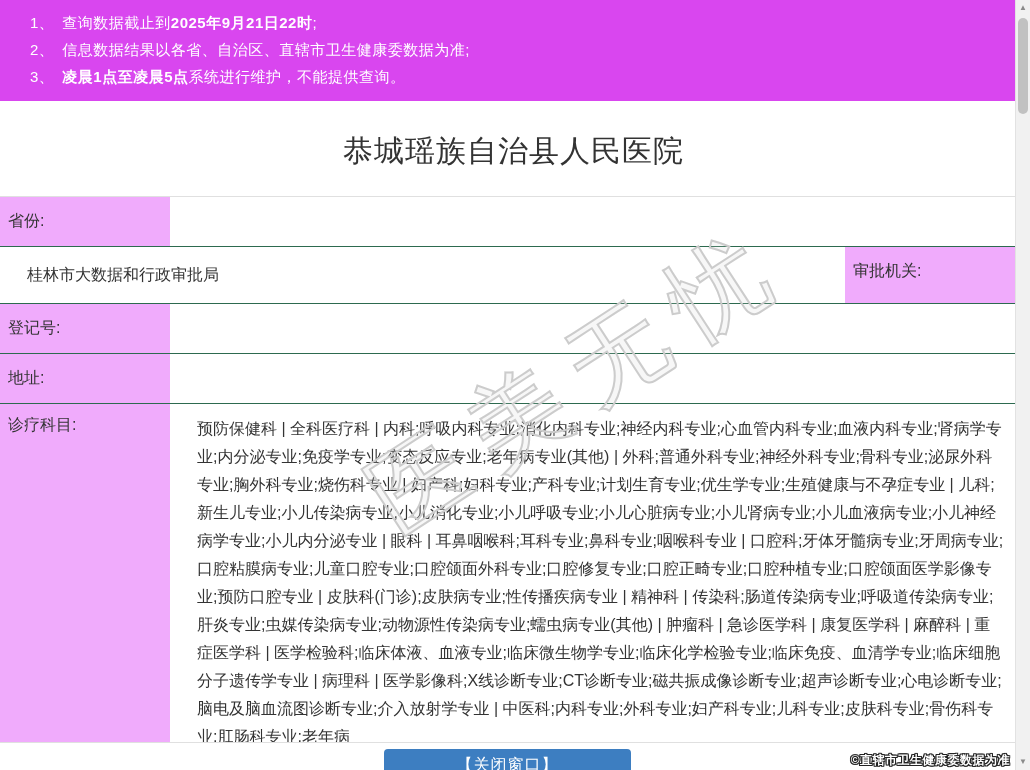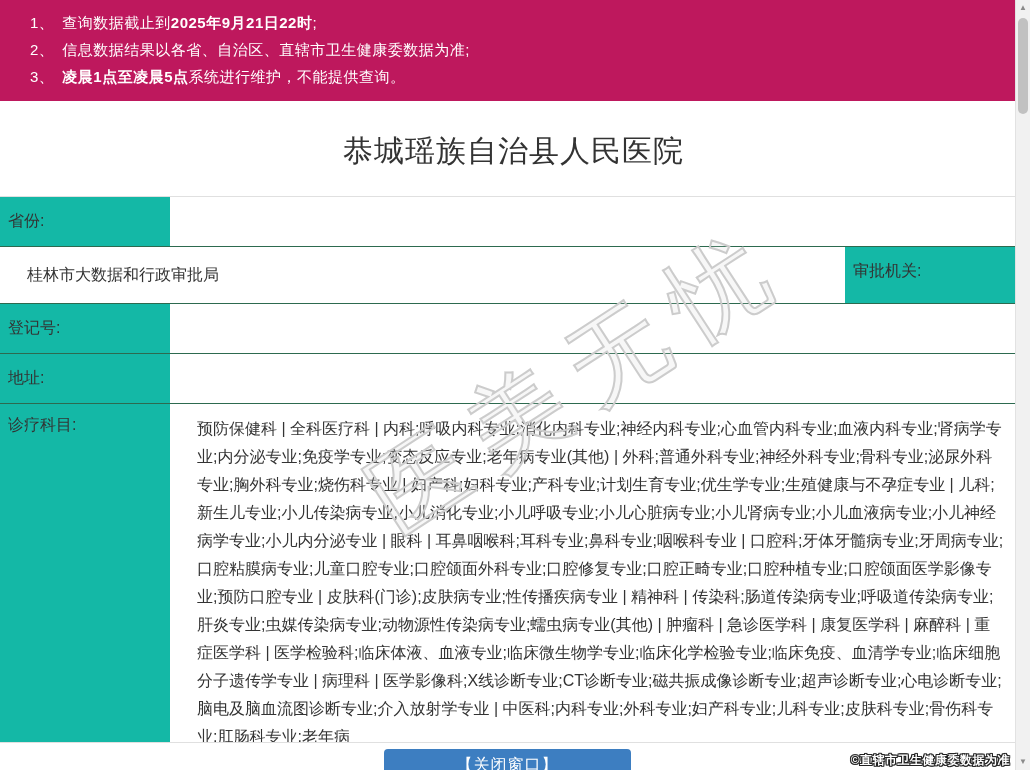--- a/index.html
+++ b/index.html
@@ -3,41 +3,41 @@
 <meta charset="utf-8">
 <style>
   html,body{margin:0;padding:0;}
   body{
     width:1030px;height:770px;overflow:hidden;position:relative;
     font-family:"Liberation Sans","DejaVu Sans",sans-serif;
     background:#ffffff;color:#333;
   }
   
   .notice{
-    background:#be185d;color:#fff;
+    background:#d946ef;color:#fff;
     padding:9px 20px 10px 30px;height:82px;box-sizing:content-box;
   }
   .notice-line{font-size:15px;line-height:27px;letter-spacing:.5px;}
   .notice-line .num{margin-right:8px;}
   .notice-line b{font-weight:bold;}
   
   .content{width:1015px;}
   .page-title{
     text-align:center;font-size:30px;font-weight:400;color:#333;
     margin:30px 0 24px 12px;letter-spacing:1px;
   }
   .info-table{
     width:1015px;border-top:1px solid #e0e0e0;border-bottom:1px solid #e0e0e0;
     max-height:545px;overflow:hidden;
   }
   .row{display:flex;border-bottom:1px solid #2d6a4f;}
   .row:last-child{border-bottom:none;}
   .cell{font-size:16px;}
   .label{
-    width:170px;min-width:170px;background:#14b8a6;
+    width:170px;min-width:170px;background:#f0abfc;
     padding:14px 6px 14px 8px;box-sizing:border-box;color:#333;
   }
   .value{
     flex:1;padding:14px 10px 14px 27px;box-sizing:border-box;color:#333;
     max-width:845px;line-height:28px;
   }
   .row.tall .label,.row.tall .value{padding-top:11px;}
   .row.tall{min-height:340px;}
   
   .btn-wrap{width:1015px;text-align:center;margin-top:6px;}

